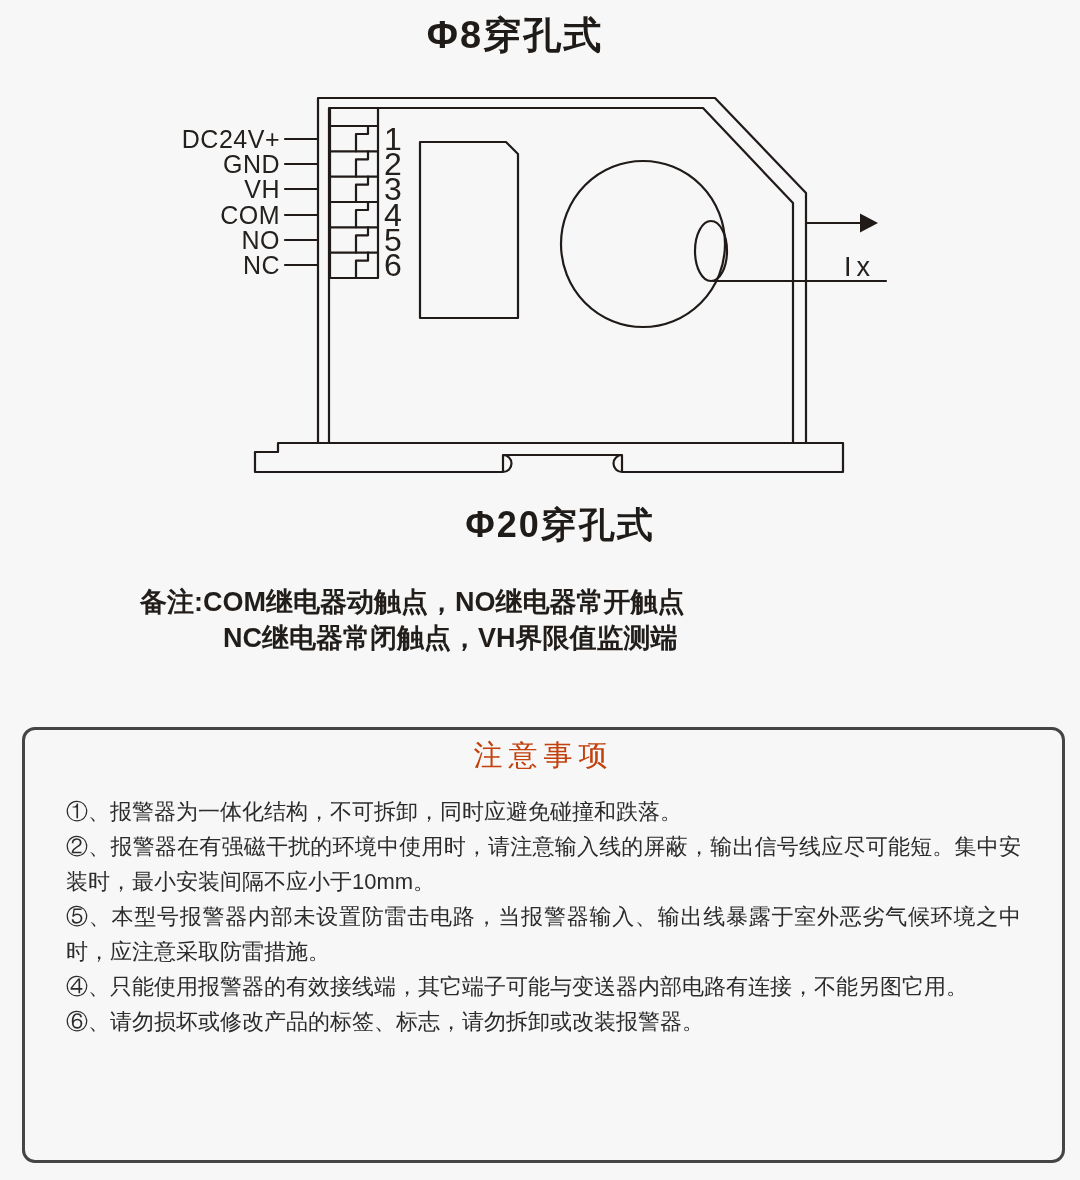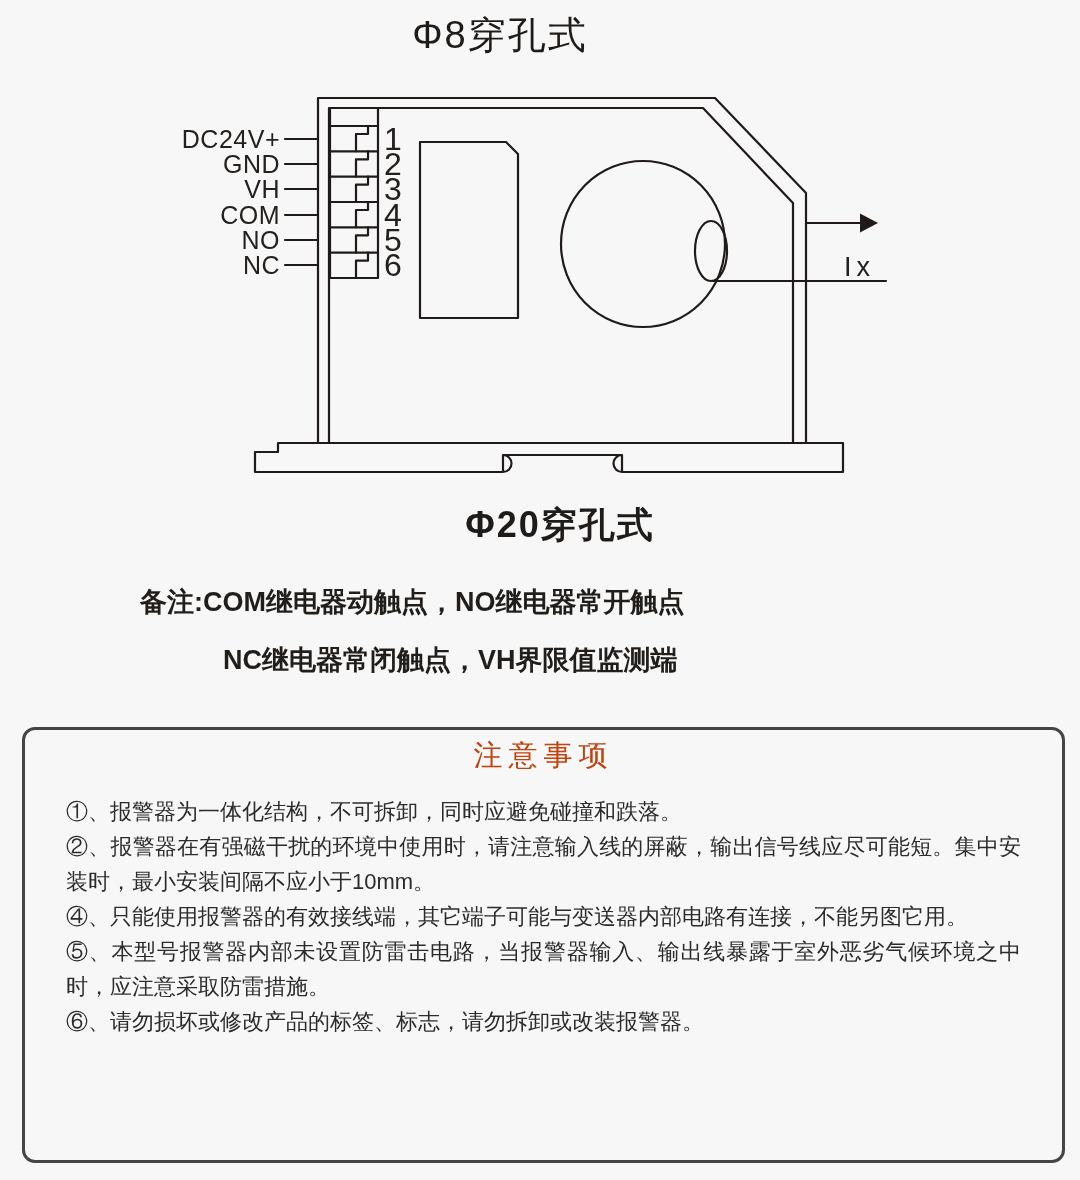--- a/index.html
+++ b/index.html
@@ -1,37 +1,37 @@
 <!DOCTYPE html>
 <html><head>
 <meta charset="utf-8">
 <style>
   html,body{margin:0;padding:0;background:#f7f7f7;}
   .page{
     position:relative;width:1080px;height:1180px;background:#f7f7f7;
     font-family:"Liberation Sans",sans-serif;color:#24201d;overflow:hidden;
   }
   .title-top{
-    position:absolute;top:10px;left:0;width:1000px;text-align:center;
-    font-size:38px;font-weight:400;letter-spacing:2px;margin:0;color:#1f1b18;
+    position:absolute;top:10px;left:15px;width:1000px;text-align:center;
+    font-size:38px;font-weight:700;letter-spacing:2px;margin:0;color:#1f1b18;
   }
   .title-bottom{
     position:absolute;top:501px;left:20px;width:1080px;text-align:center;
     font-size:36px;font-weight:600;letter-spacing:2px;margin:0;color:#1f1b18;
   }
   svg.diagram{position:absolute;top:0;left:0;}
   svg.diagram text{fill:#24201d;}
   .pin-label{font-size:25px;letter-spacing:.5px;}
   .pin-number{font-size:32px;}
   .ix-label{font-size:27px;letter-spacing:5px;}
   .remarks{
     position:absolute;left:140px;top:584px;font-size:27px;font-weight:700;
     line-height:36px;color:#211d1a;text-align:center;
   }
-  .remarks .line2{padding-left:76px;margin-top:22px;}
+  .remarks .line2{padding-left:76px;}
   .notice-box{
     position:absolute;left:22px;top:727px;width:1037px;height:430px;
     border:3.5px solid #454545;border-radius:13px;background:#f7f7f7;
     box-sizing:content-box;
   }
   .notice-title{
     margin:10px 0 0;text-align:center;font-size:29px;font-weight:400;
     letter-spacing:6px;color:#c2410c;line-height:30px;
   }
   .notice-items{margin-top:24px;padding:0 41px;}
@@ -111,19 +111,19 @@
   <div class="remarks">
     <div class="line1">备注:COM继电器动触点，NO继电器常开触点</div>
     <div class="line2">NC继电器常闭触点，VH界限值监测端</div>
   </div>
 
   <div class="notice-box">
     <h3 class="notice-title">注意事项</h3>
     <div class="notice-items">
       <p>①、报警器为一体化结构，不可拆卸，同时应避免碰撞和跌落。</p>
       <p>②、报警器在有强磁干扰的环境中使用时，请注意输入线的屏蔽，输出信号线应尽可能短。集中安装时，最小安装间隔不应小于10mm。</p>
+      <p>⑤、本型号报警器内部未设置防雷击电路，当报警器输入、输出线暴露于室外恶劣气候环境之中时，应注意采取防雷措施。</p>
       <p>④、只能使用报警器的有效接线端，其它端子可能与变送器内部电路有连接，不能另图它用。</p>
-      <p>⑤、本型号报警器内部未设置防雷击电路，当报警器输入、输出线暴露于室外恶劣气候环境之中时，应注意采取防雷措施。</p>
       <p>⑥、请勿损坏或修改产品的标签、标志，请勿拆卸或改装报警器。</p>
     </div>
   </div>
 
 </div>
 
 </body></html>

